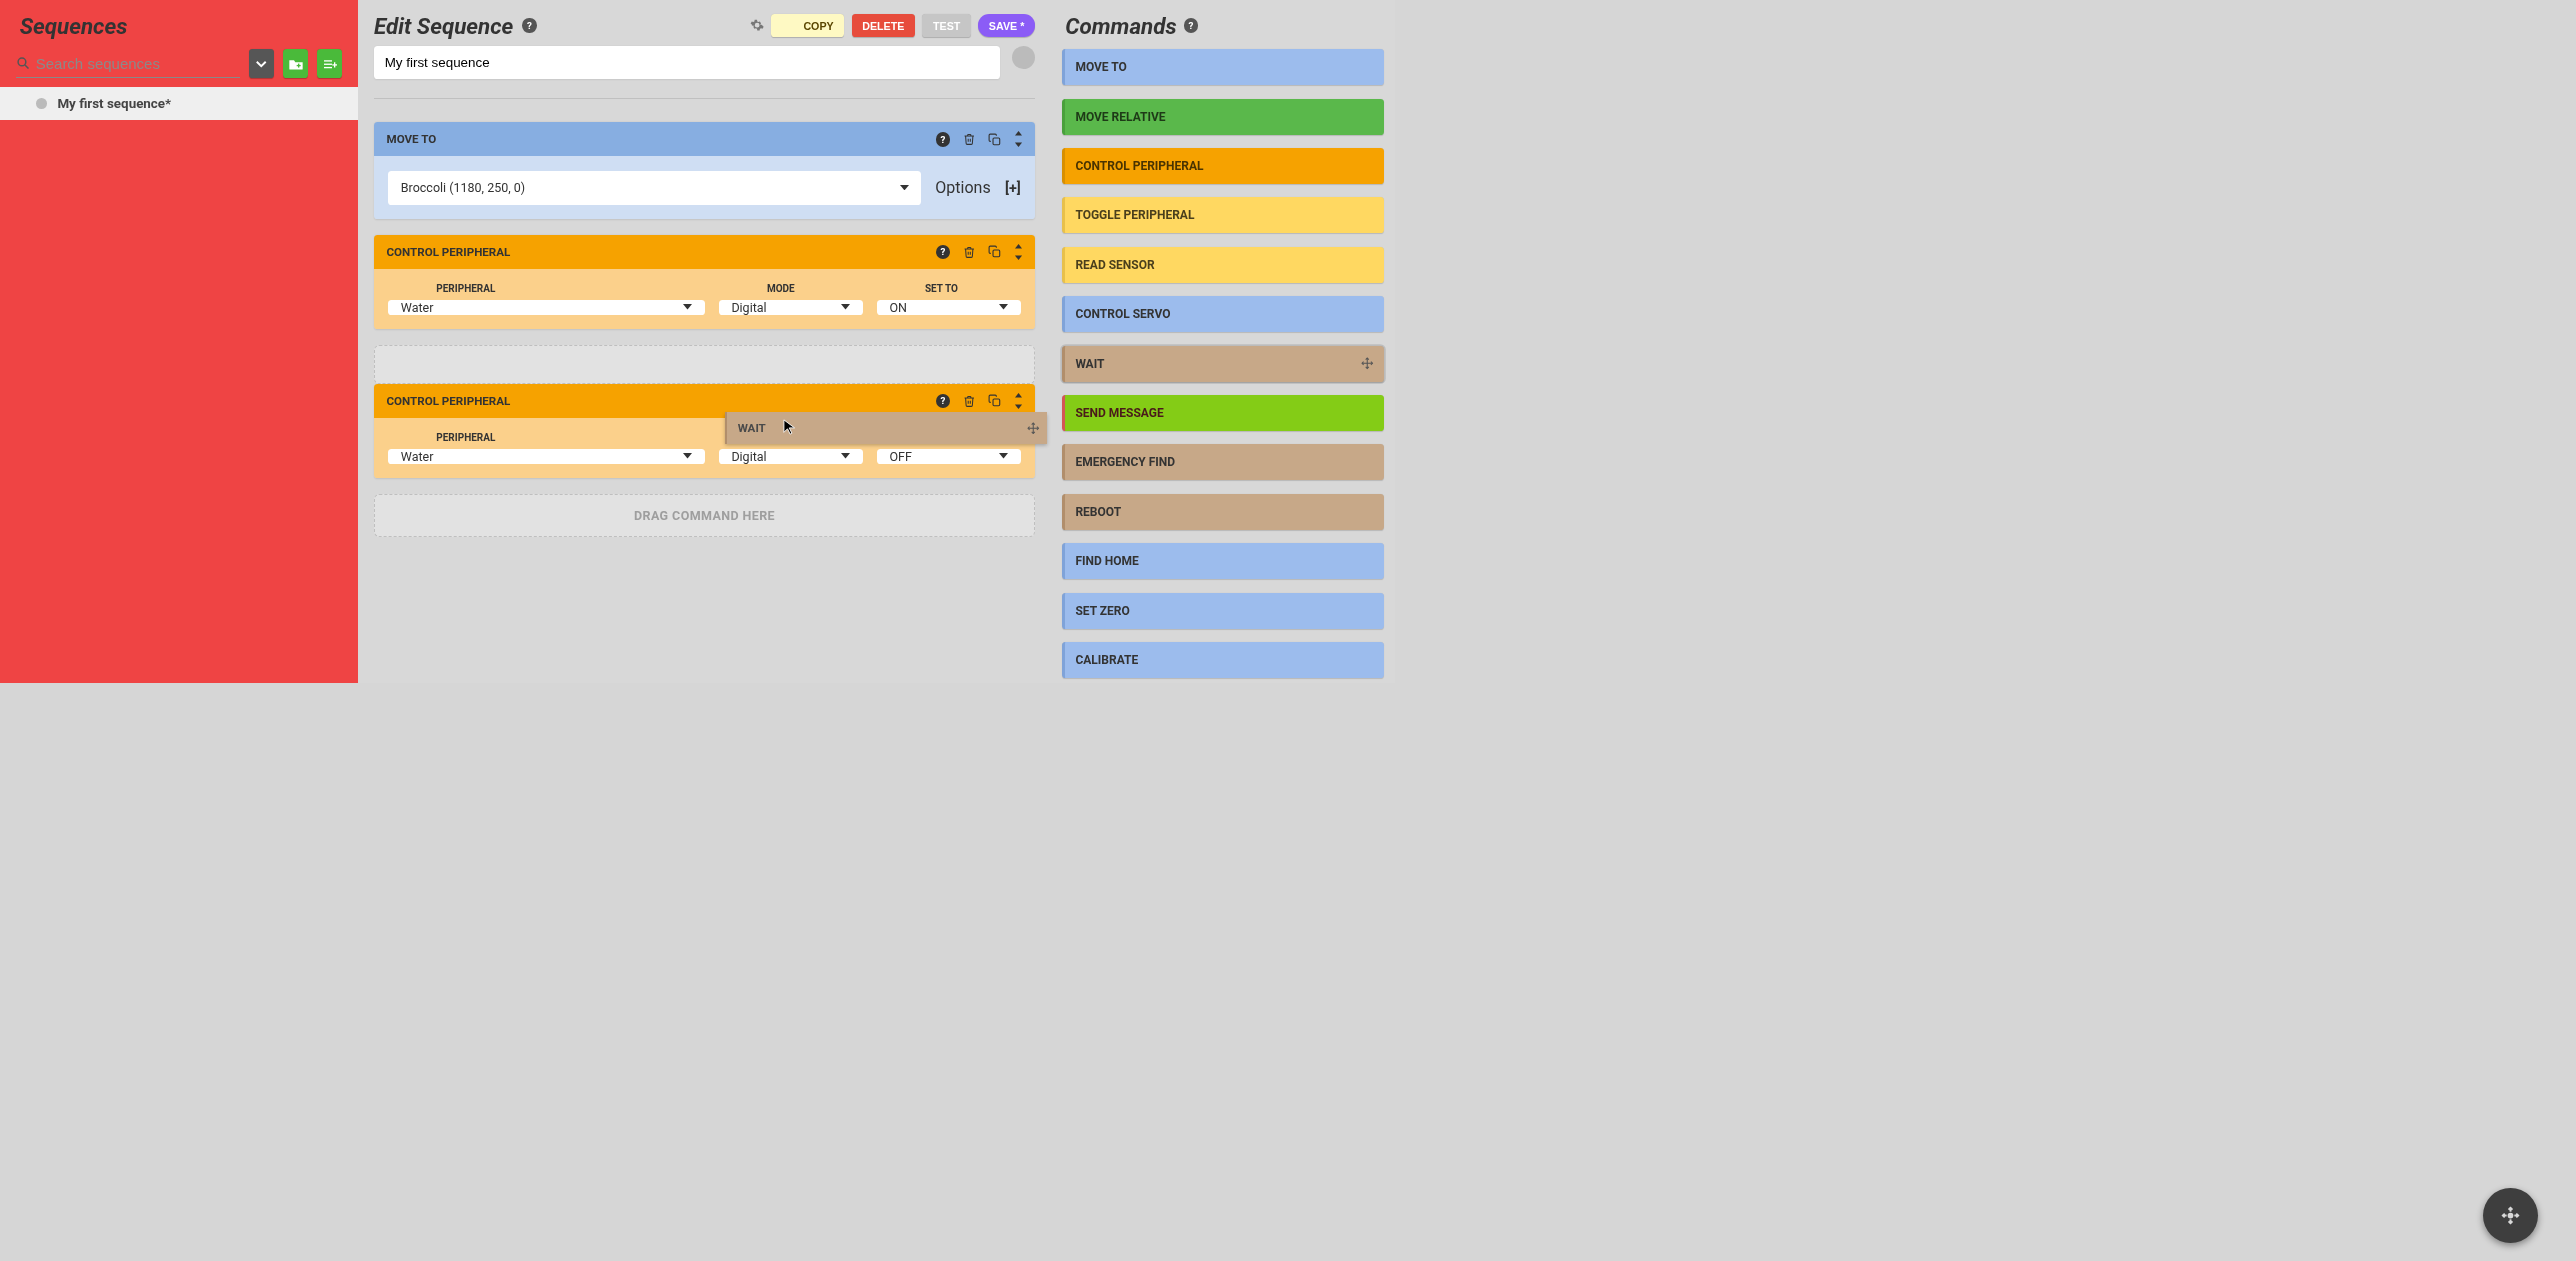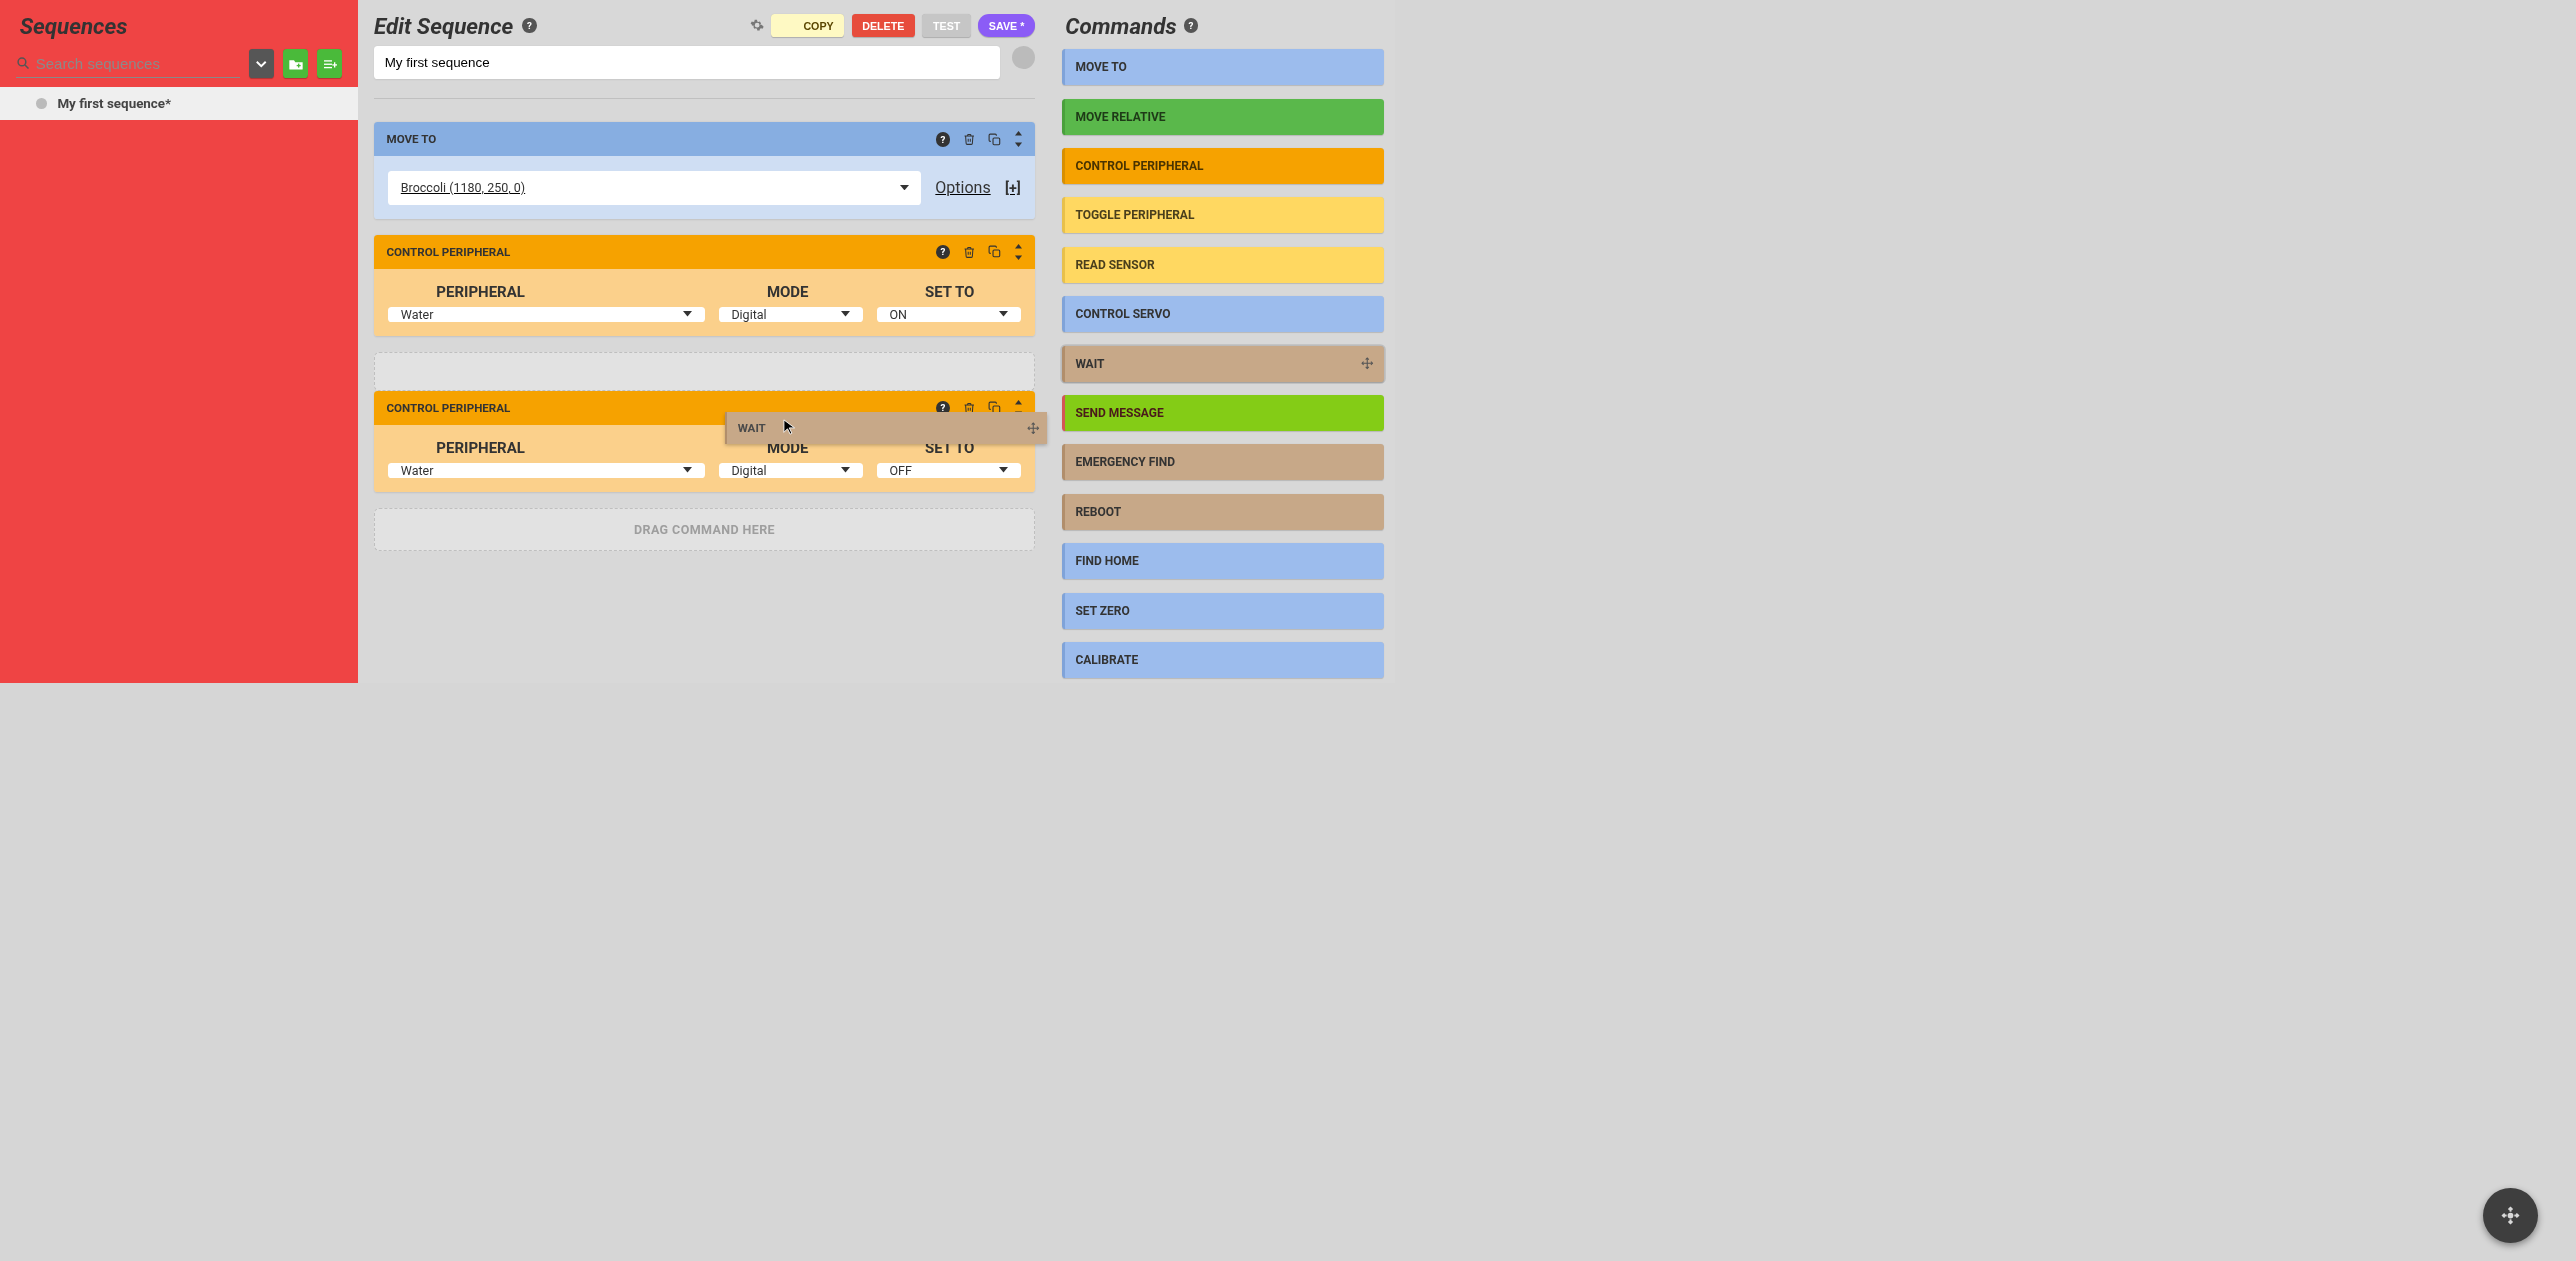--- a/index.html
+++ b/index.html
@@ -37,36 +37,36 @@
 .pill-btn.green { background: #8b5cf6; border-radius: 11px; }
 .gear-icon { color: #777; cursor: pointer; display: inline-flex; }
 .help-icon { width: 14.3px; height: 14.3px; border-radius: 50%; background: #555; color: #fff; font-size: 9.8px; font-weight: 700; display: inline-flex; align-items: center; justify-content: center; cursor: pointer; }
 .seqname-row { display: flex; gap: 12.5px; padding-bottom: 19.7px; border-bottom: 0.9px solid #c0c0c0; margin-bottom: 23px; }
 .seqname-input { flex: 1; background: #fff; border: none; border-radius: 3.6px; padding: 9px 10.7px; font-size: 13.4px; box-shadow: 0 0.9px 1.8px rgba(0,0,0,0.08); }
 .color-dot-lg { width: 23px; height: 23px; border-radius: 50%; background: #bbb; cursor: pointer; }
 
 
 .step { border-radius: 3.6px; margin-bottom: 16px; box-shadow: 0 0.9px 1.8px rgba(0,0,0,0.1); }
 .step-blue .step-head { background: #87aee1; }
-.step-blue .step-body { background: #cfdef3; text-decoration: underline; }
+.step-blue .step-body { background: #cfdef3; }
 .step-orange .step-head { background: #f6a200; }
 .step-orange .step-body { background: #fbd08b; }
 .step-head { display: flex; align-items: center; justify-content: space-between; padding: 9px 12.5px; border-radius: 3.6px 3.6px 0 0; }
 .step-head-left { font-size: 11.6px; font-weight: 700; color: #333; }
 .step-head-right { display: flex; align-items: center; gap: 12.5px; }
 .step-head-right .ic { color: #333; cursor: pointer; display:inline-flex; }
 .step-head .help-icon { background: #333; }
 .step-body { padding: 14.3px; border-radius: 0 0 3.6px 3.6px; }
 .move-row { display: flex; align-items: center; gap: 14.3px; }
 .select-like { flex: 1; background: #fff; border-radius: 3.6px; height: 34px; display: flex; align-items: center; justify-content: space-between; padding: 0 12.5px; font-size: 12.5px; color: #333; cursor: pointer; }
 .options-lbl { font-size: 16px; color: #333; }
 .expand-ic { font-weight: 700; color: #333; cursor: pointer; }
 .fields-row { display: flex; gap: 14.3px; }
 .field { display: flex; flex-direction: column; gap: 5.4px; }
-.field-lbl { font-size: 15px; font-weight: 700; color: #333; padding-left: 48px; }
+.field-lbl { font-size: 10px; font-weight: 700; color: #333; padding-left: 48px; }
 .field .select-like { height: 32px; }
 .f-periph { flex: 2.2; }
 .f-mode { flex: 1; }
 .f-set { flex: 1; }
 
 
 .drop-zone { border: 1.8px dashed #bfbfbf; border-radius: 5.4px; height: 43px; display: flex; align-items: center; justify-content: center; color: #9e9e9e; font-size: 12.5px; font-weight: 700; letter-spacing: 0.4px; margin: 10.7px 0; background: #e2e2e2; }
 .drop-zone.tight { height: 39px; margin-bottom: 0; position: relative; }
 
 

